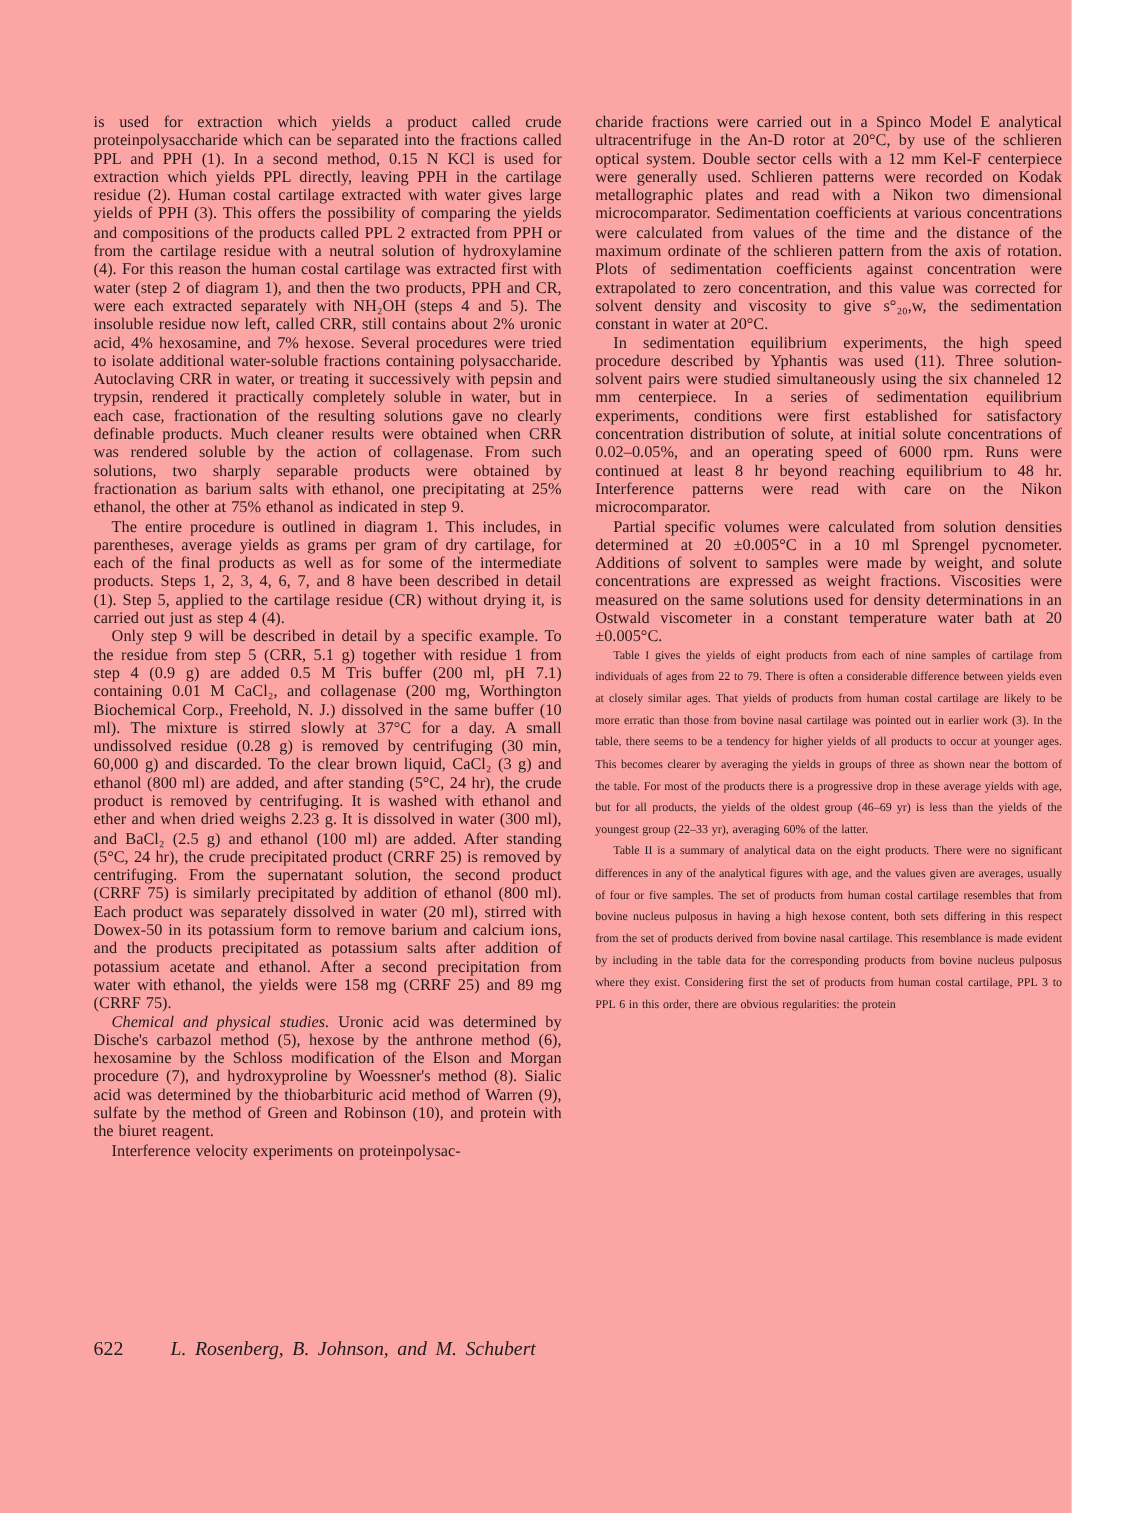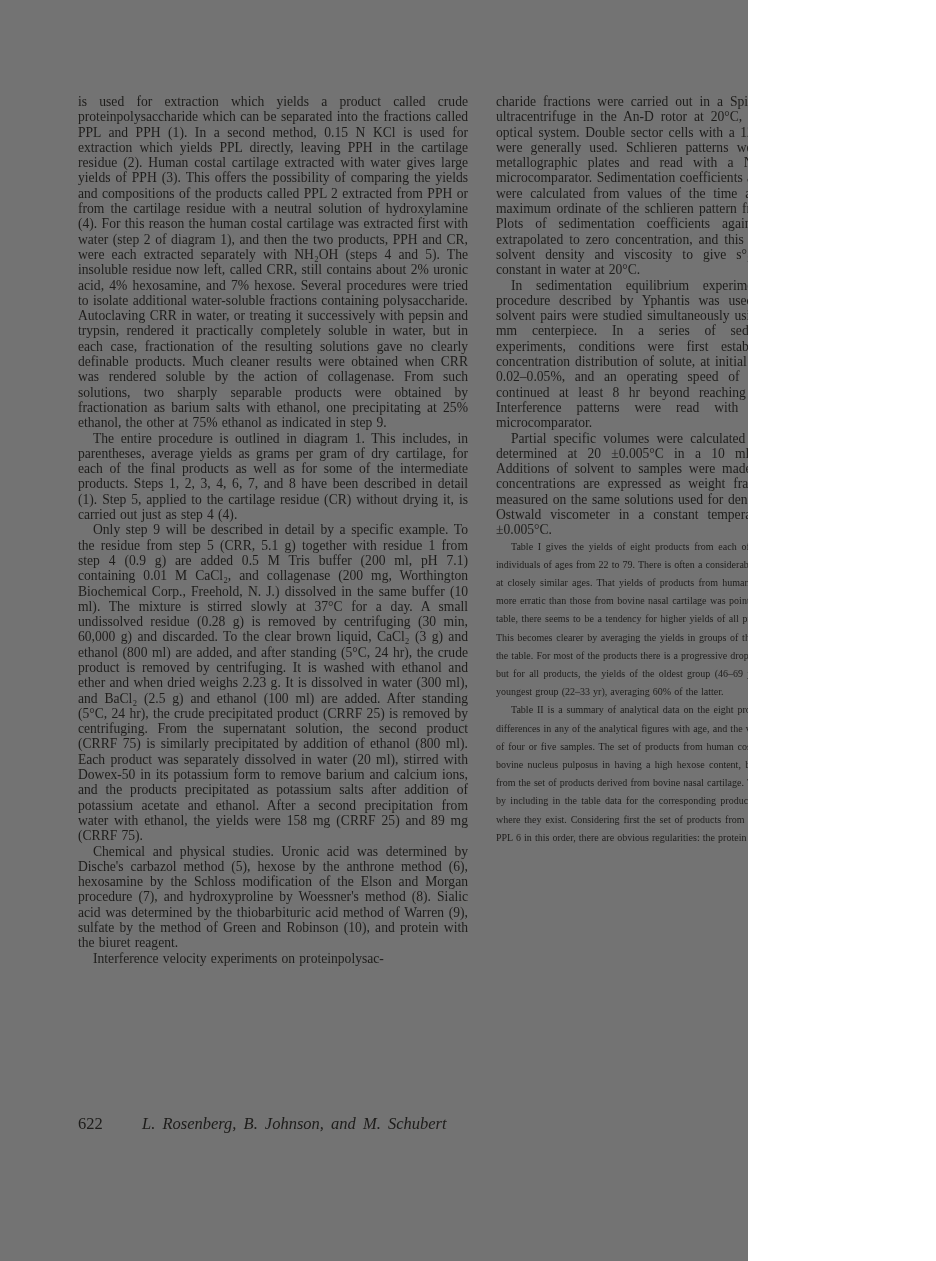--- a/index.html
+++ b/index.html
@@ -2,23 +2,23 @@
 <html lang="en"><head>
 <meta charset="utf-8">
 <style>
   html, body {
     margin: 0;
     padding: 0;
     background: #ffffff;
   }
   .page {
     position: relative;
-    width: 748px;
+    width: 893px;
     height: 1261px;
-    background: #737373;
+    background: #fca5a5;
     color: #1d1c1a;
     font-family: "Liberation Serif", "DejaVu Serif", serif;
     overflow: hidden;
   }
   .column {
     position: absolute;
     top: 94px;
   }
   .col-left  { left: 78px;  width: 390px; }
   .col-right { left: 496px; width: 389px; }
@@ -30,21 +30,21 @@
     word-spacing: 0.06em;
   }
   .results-text p {
     margin: 0;
     font-size: 10px;
     line-height: 18.2px;
     text-align: justify;
     word-spacing: 0.06em;
   }
   p.indent { text-indent: 15px; }
-  .lead-italic { }
+  .lead-italic { font-style: italic; }
   .results-heading {
     margin: 9px 0 6px 52px;
     font-size: 16.5px;
     line-height: 20px;
     letter-spacing: 3.5px;
     font-weight: normal;
   }
   .footer {
     position: absolute;
     left: 78px;

